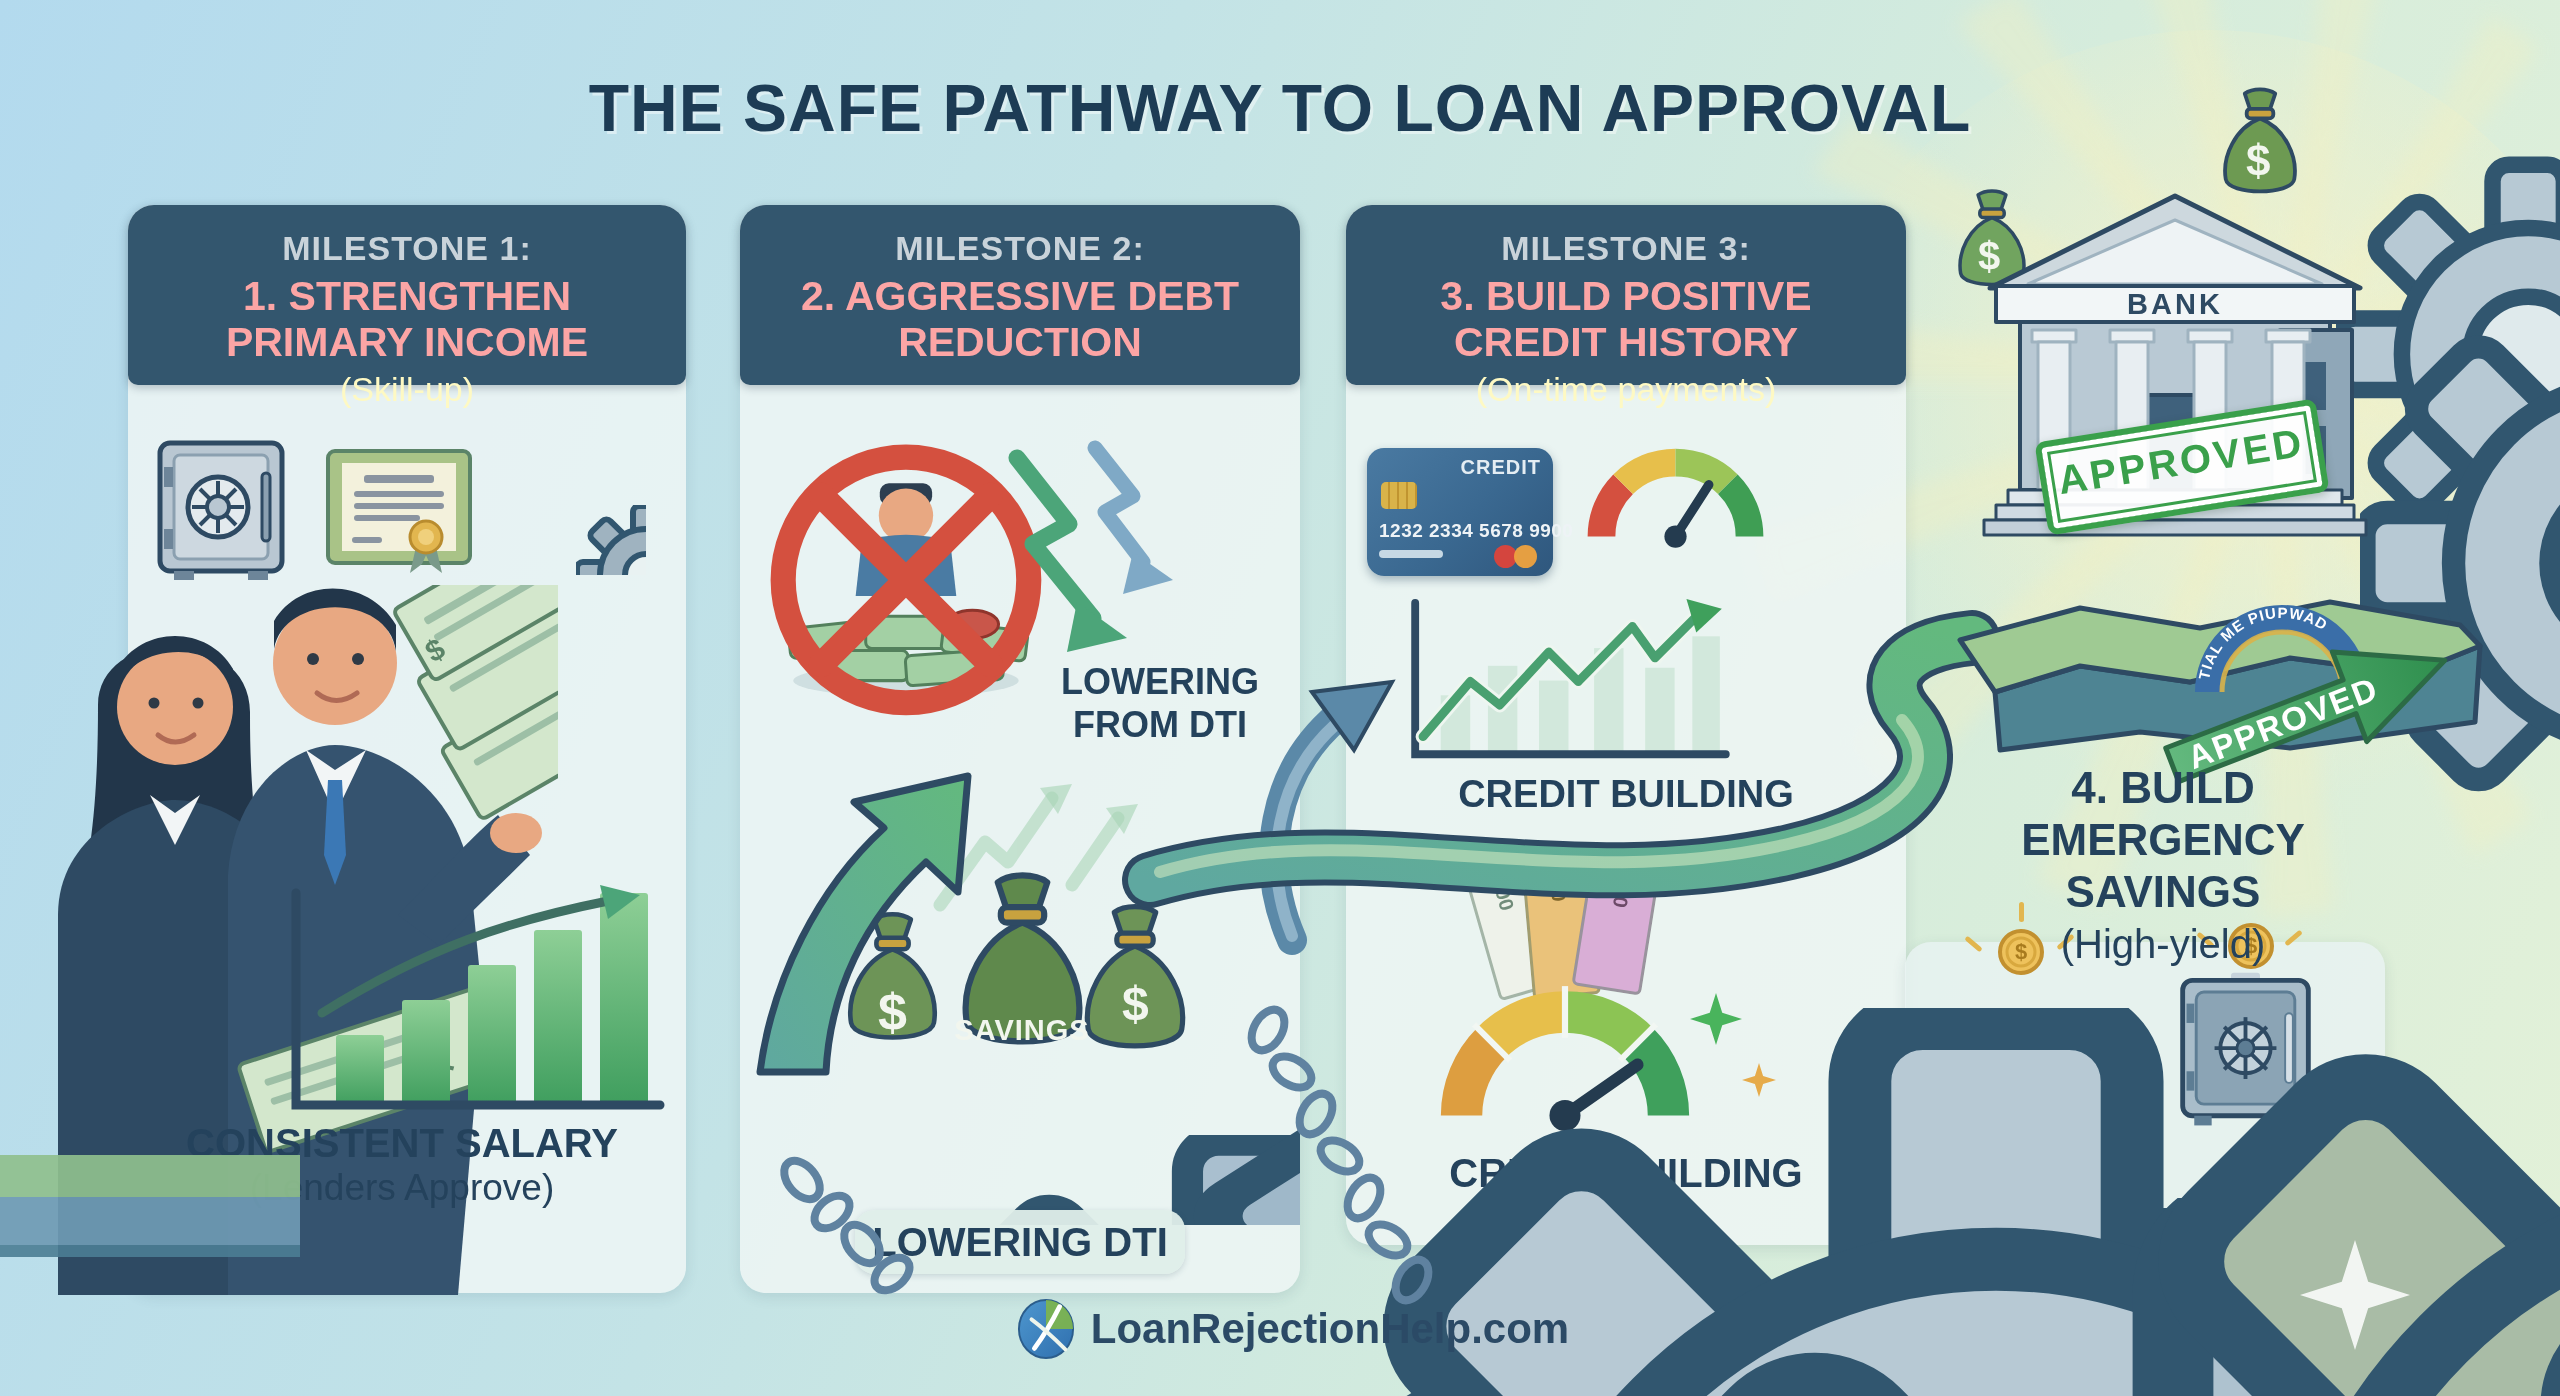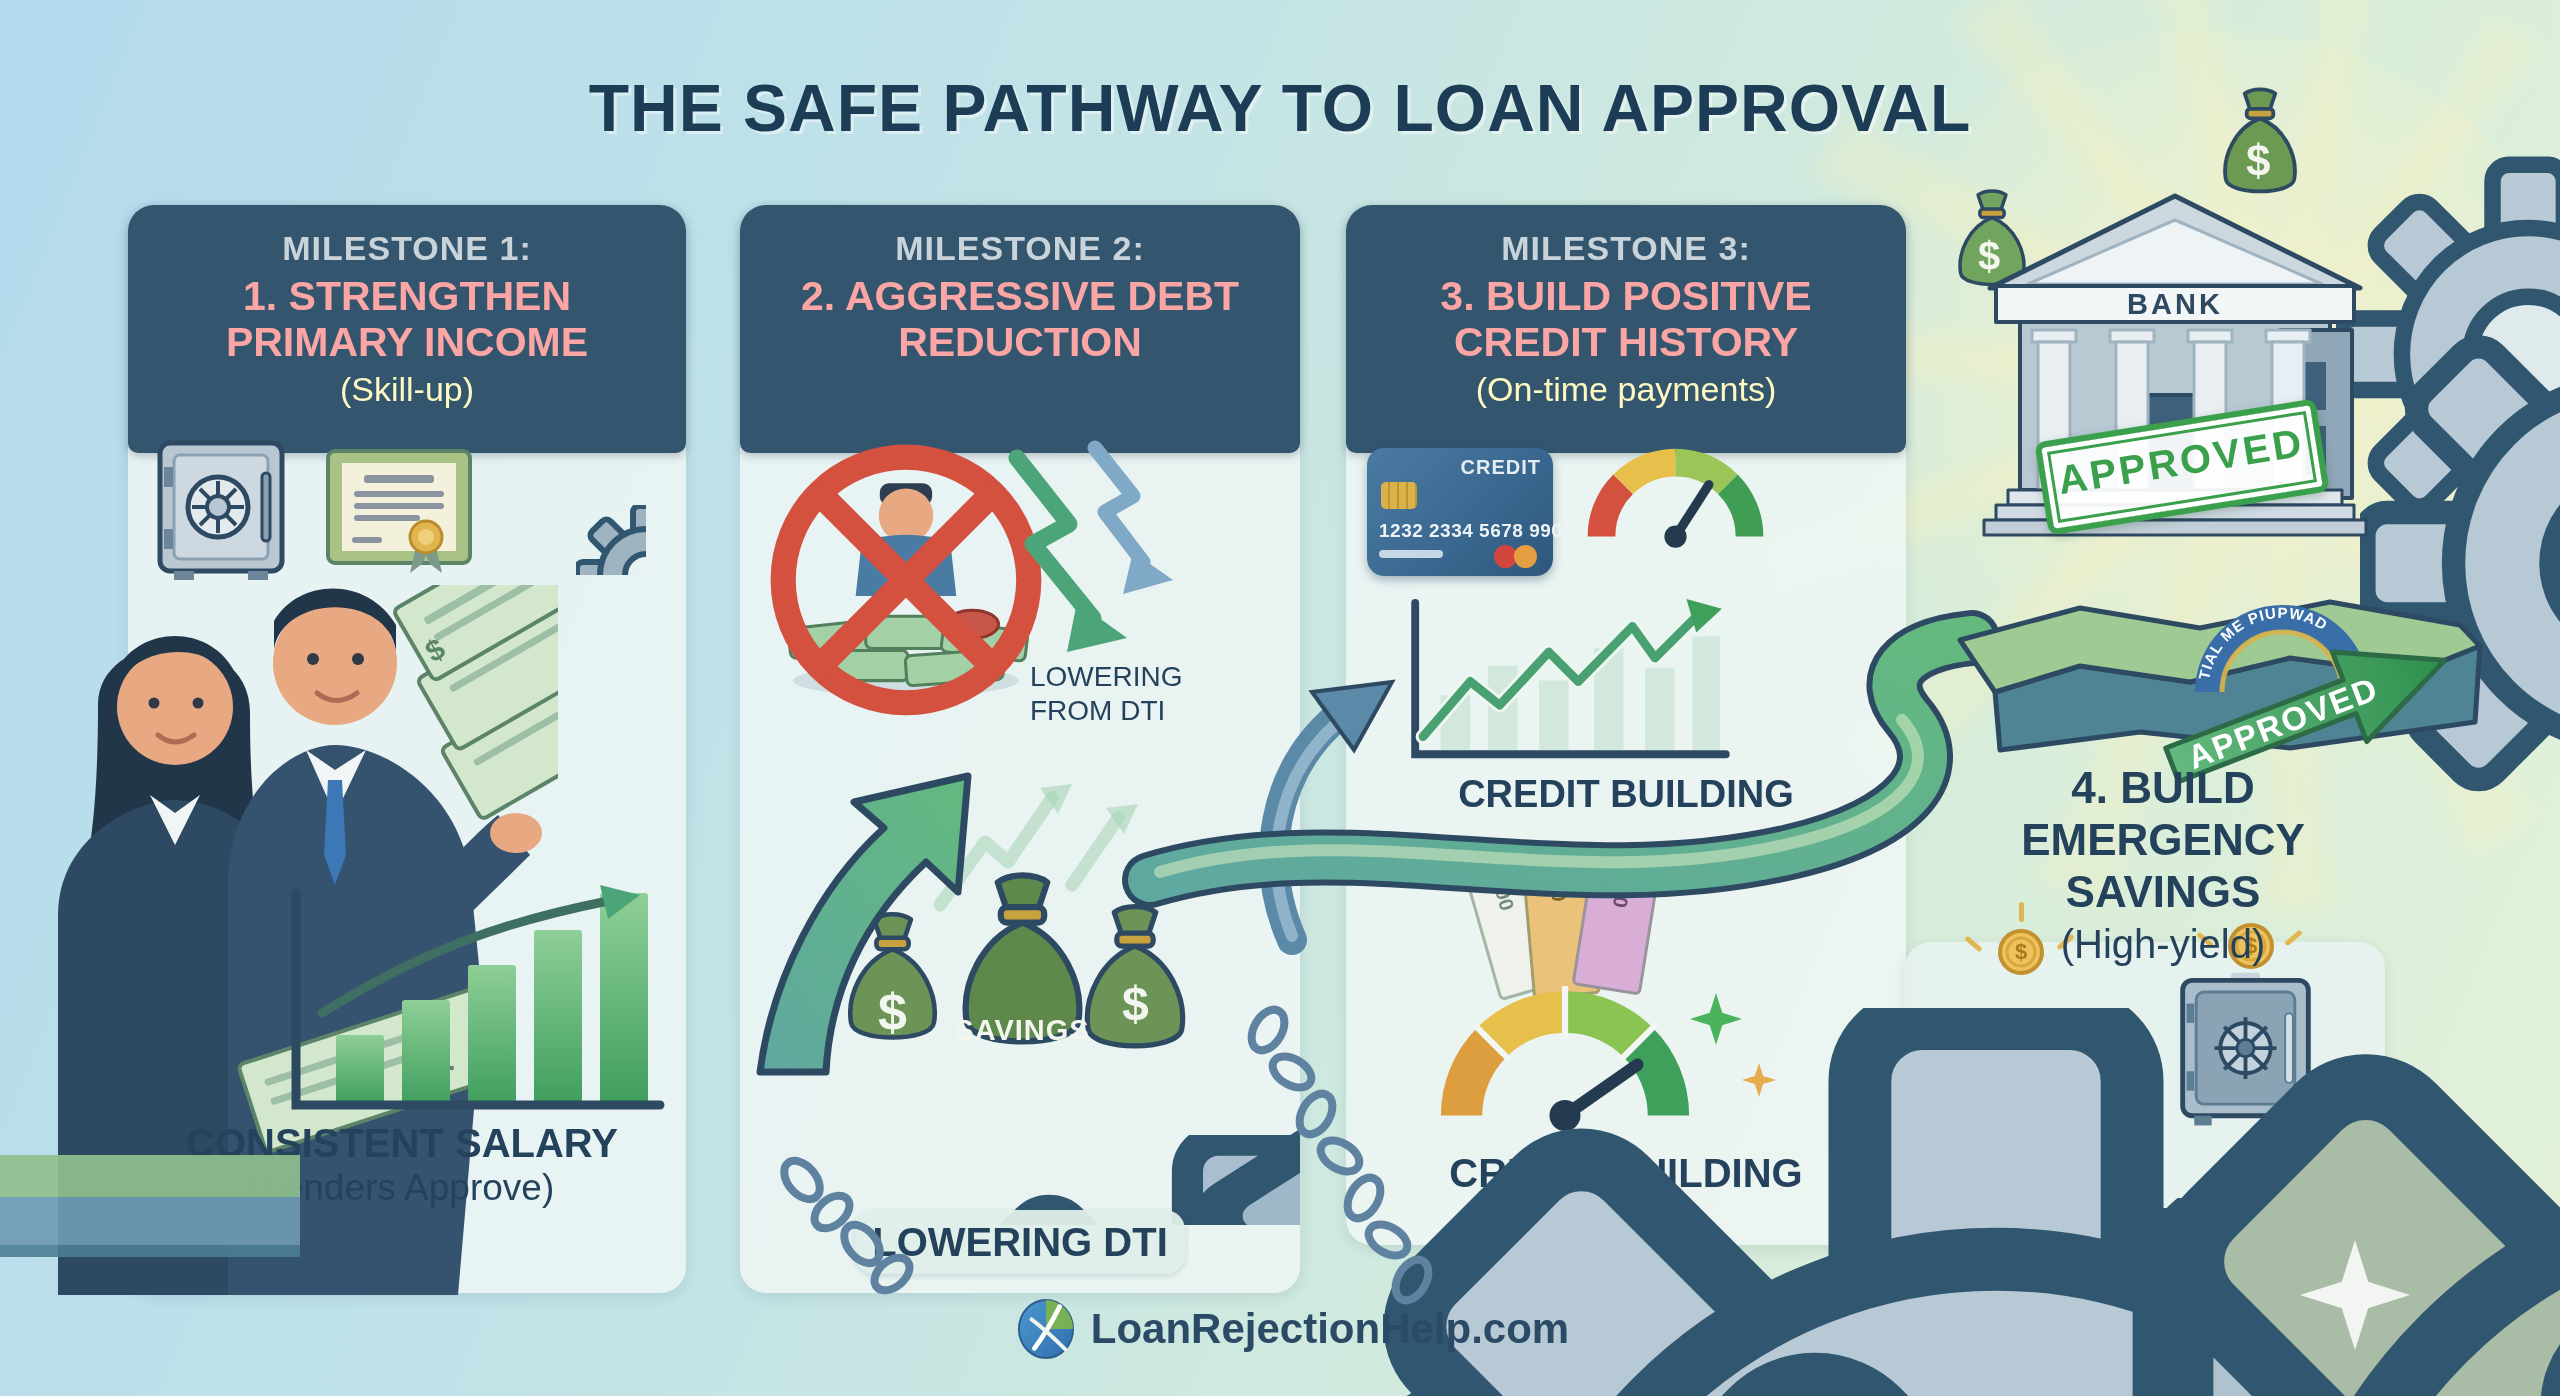--- a/index.html
+++ b/index.html
@@ -13,30 +13,30 @@
   .glow{left:1800px;top:30px;width:820px;height:820px;border-radius:50%;
     background:radial-gradient(circle at 55% 42%,rgba(248,242,198,.85),rgba(248,242,198,0) 66%);}
   .rays{left:1740px;top:-60px;width:980px;height:980px;border-radius:50%;opacity:.55;filter:blur(10px);
     background:repeating-conic-gradient(from -90deg at 55% 45%,rgba(246,240,190,.6) 0deg 8deg,rgba(246,240,190,0) 8deg 24deg);}
   
   .title{left:0;right:0;top:70px;text-align:center;font-size:66px;font-weight:800;
     letter-spacing:1px;color:#1d3c55;text-shadow:3px 3px 0 rgba(255,255,255,.45);}
   
   .panel{position:absolute;background:rgba(238,246,244,.85);border-radius:26px;
     box-shadow:0 4px 14px rgba(40,70,90,.12);}
-  .m-header{position:absolute;left:0;right:0;top:0;height:248px;background:#33566e;
+  .m-header{position:absolute;left:0;right:0;top:0;height:180px;background:#33566e;
     border-radius:26px 26px 10px 10px;text-align:center;box-shadow:0 3px 8px rgba(20,40,60,.25);}
   .m-label{margin-top:24px;font-size:34px;font-weight:700;letter-spacing:1px;color:#c9d3da;}
   .m-heading{margin-top:6px;padding:0 34px;font-size:41px;line-height:1.12;font-weight:800;color:#fca5a5;}
   .m-sub{margin-top:4px;font-size:34px;font-weight:400;color:#fef9c3;}
   .cap-strong{font-size:40px;font-weight:800;color:#24425c;line-height:1.15;}
   .cap-reg{font-size:37px;font-weight:400;color:#24425c;line-height:1.2;}
   .center{text-align:center;}
   
-  .note-lines{font-size:28px;font-weight:400;color:#24425c;line-height:1.2;}
+  .note-lines{font-size:36px;font-weight:700;color:#24425c;line-height:1.2;text-align:center;}
   .pill{position:absolute;background:rgba(223,238,233,.95);border-radius:20px;
     font-size:40px;font-weight:700;color:#24425c;text-align:center;line-height:64px;
     box-shadow:0 2px 6px rgba(40,70,90,.18);}
   
   .card{left:21px;top:243px;width:186px;height:128px;border-radius:17px;
     background:linear-gradient(135deg,#4a7aa2 0%,#3a6890 55%,#2f577d 100%);
     box-shadow:0 4px 10px rgba(30,60,85,.35);}
   .card-brand{position:absolute;right:12px;top:8px;font-size:20px;font-weight:700;
     letter-spacing:1px;color:#e4edf3;}
   .chip{position:absolute;left:14px;top:34px;width:36px;height:27px;border-radius:5px;

